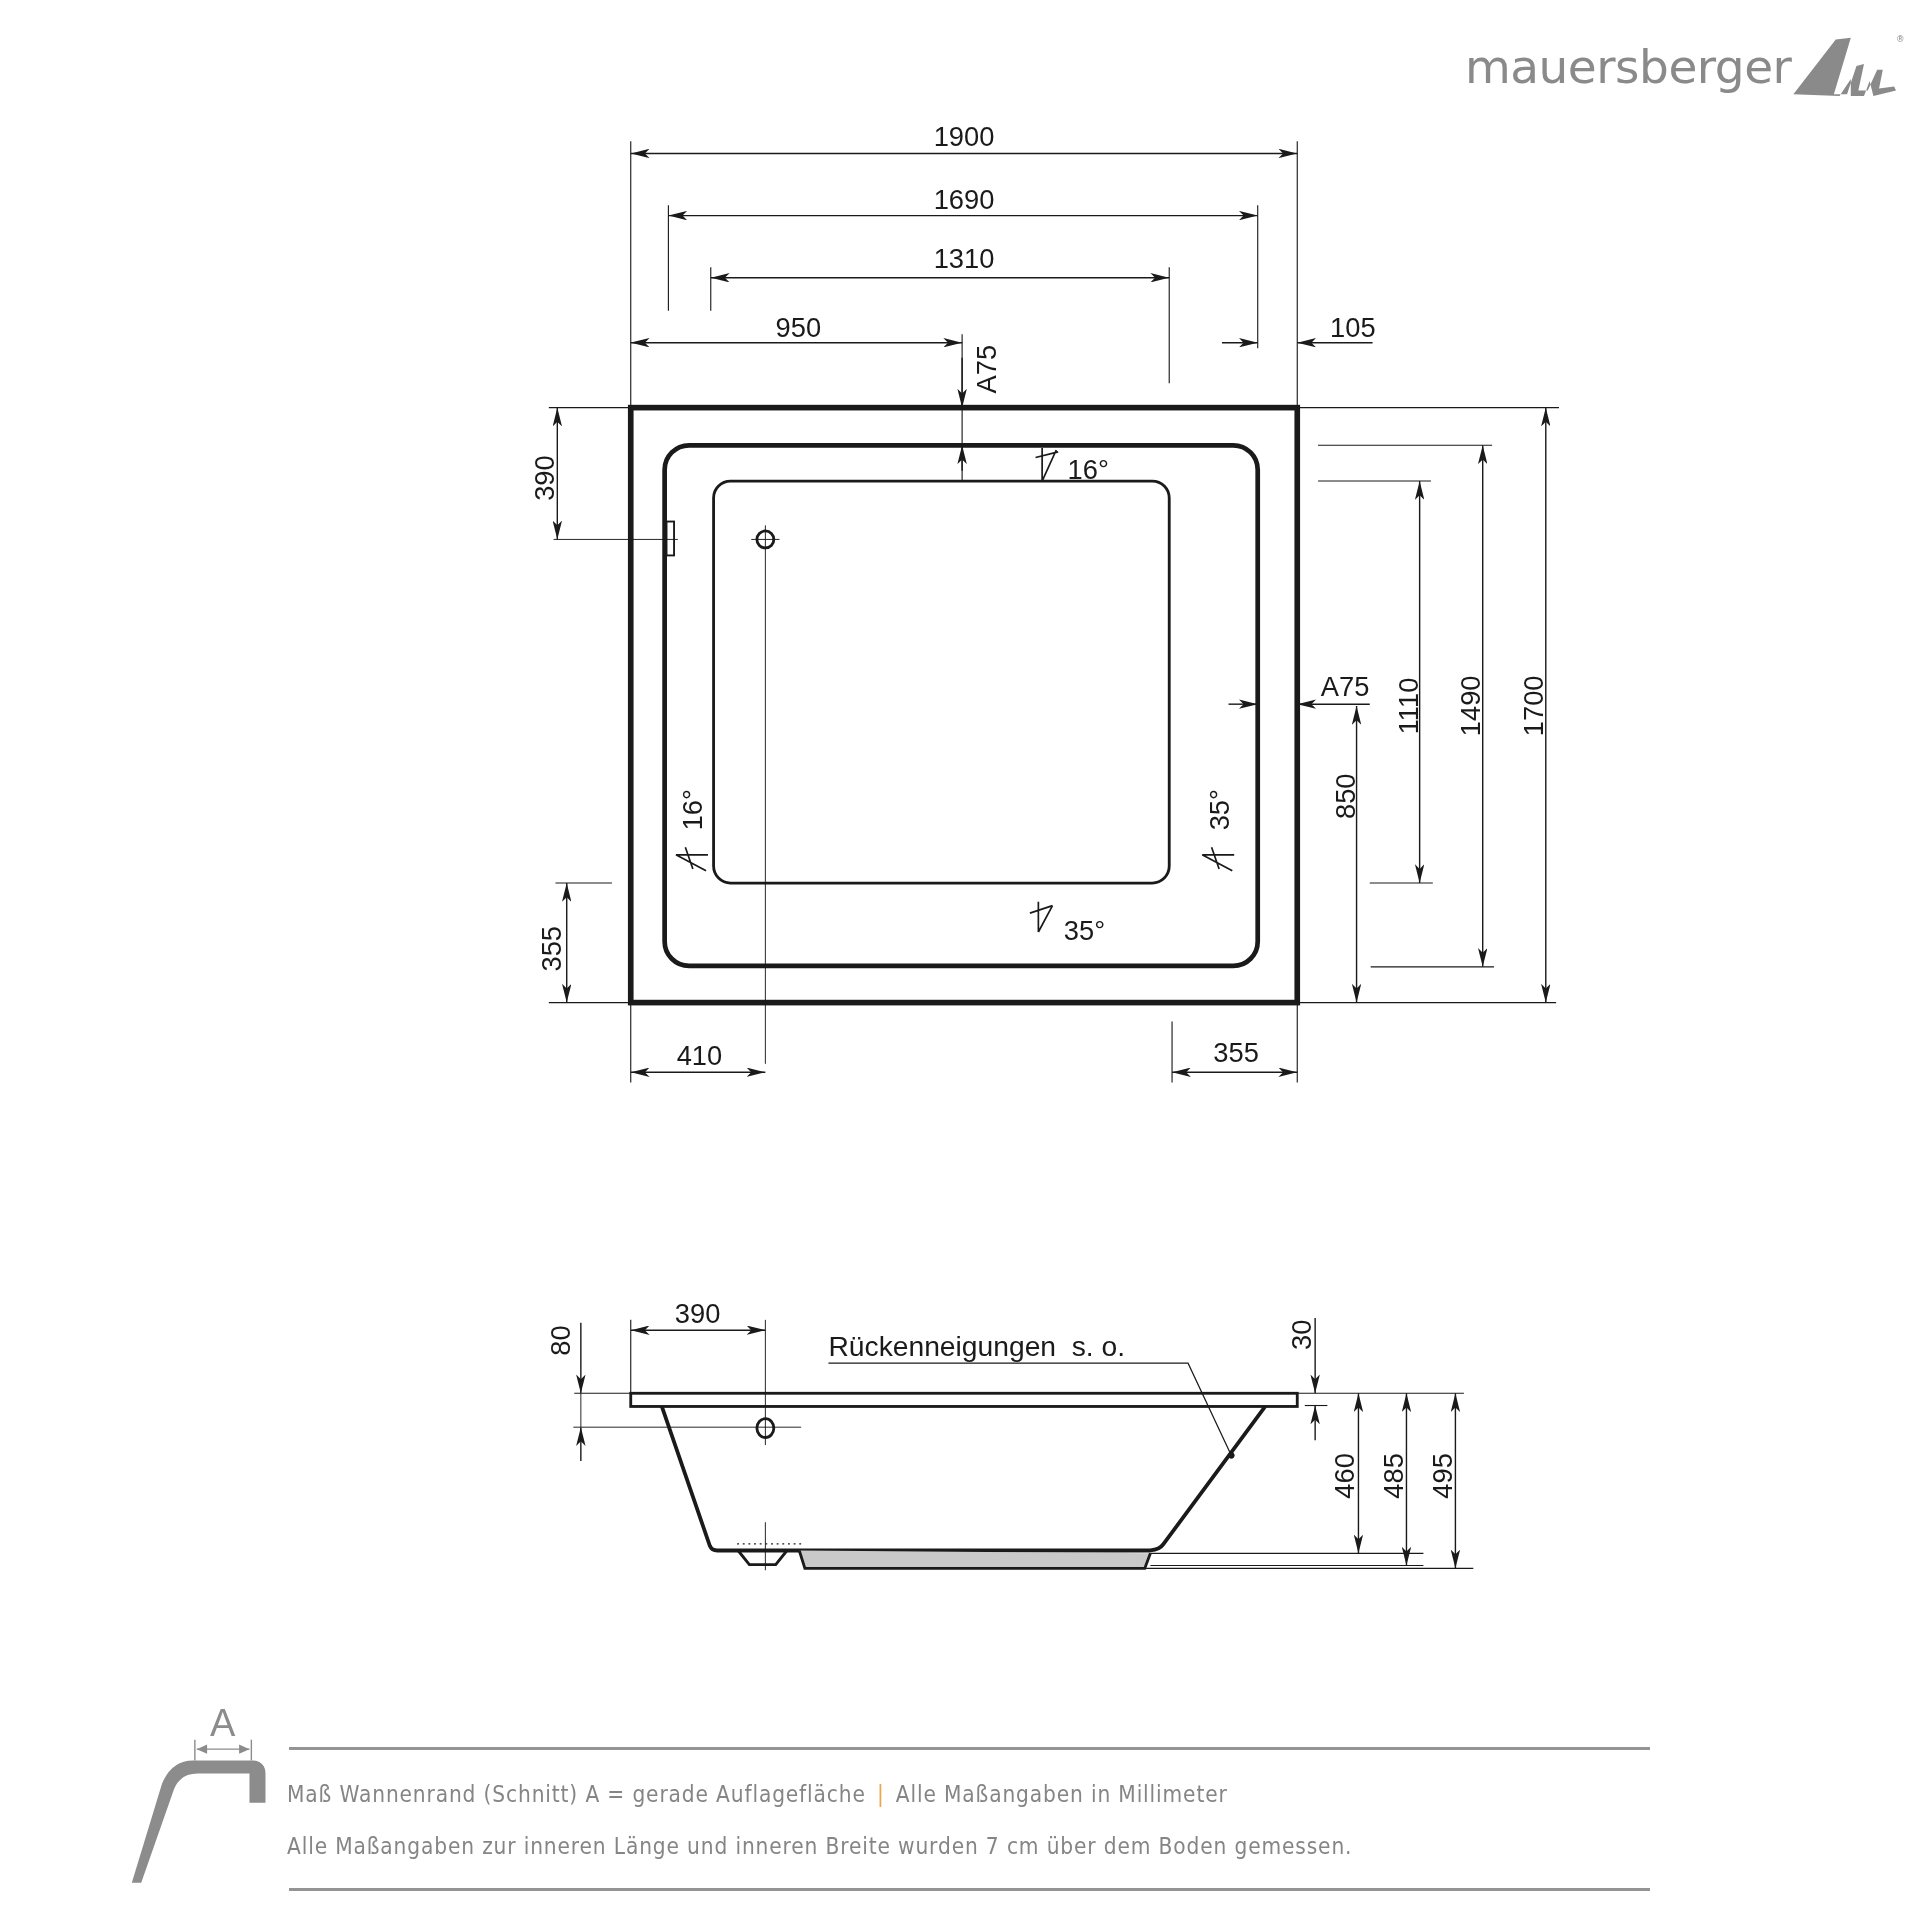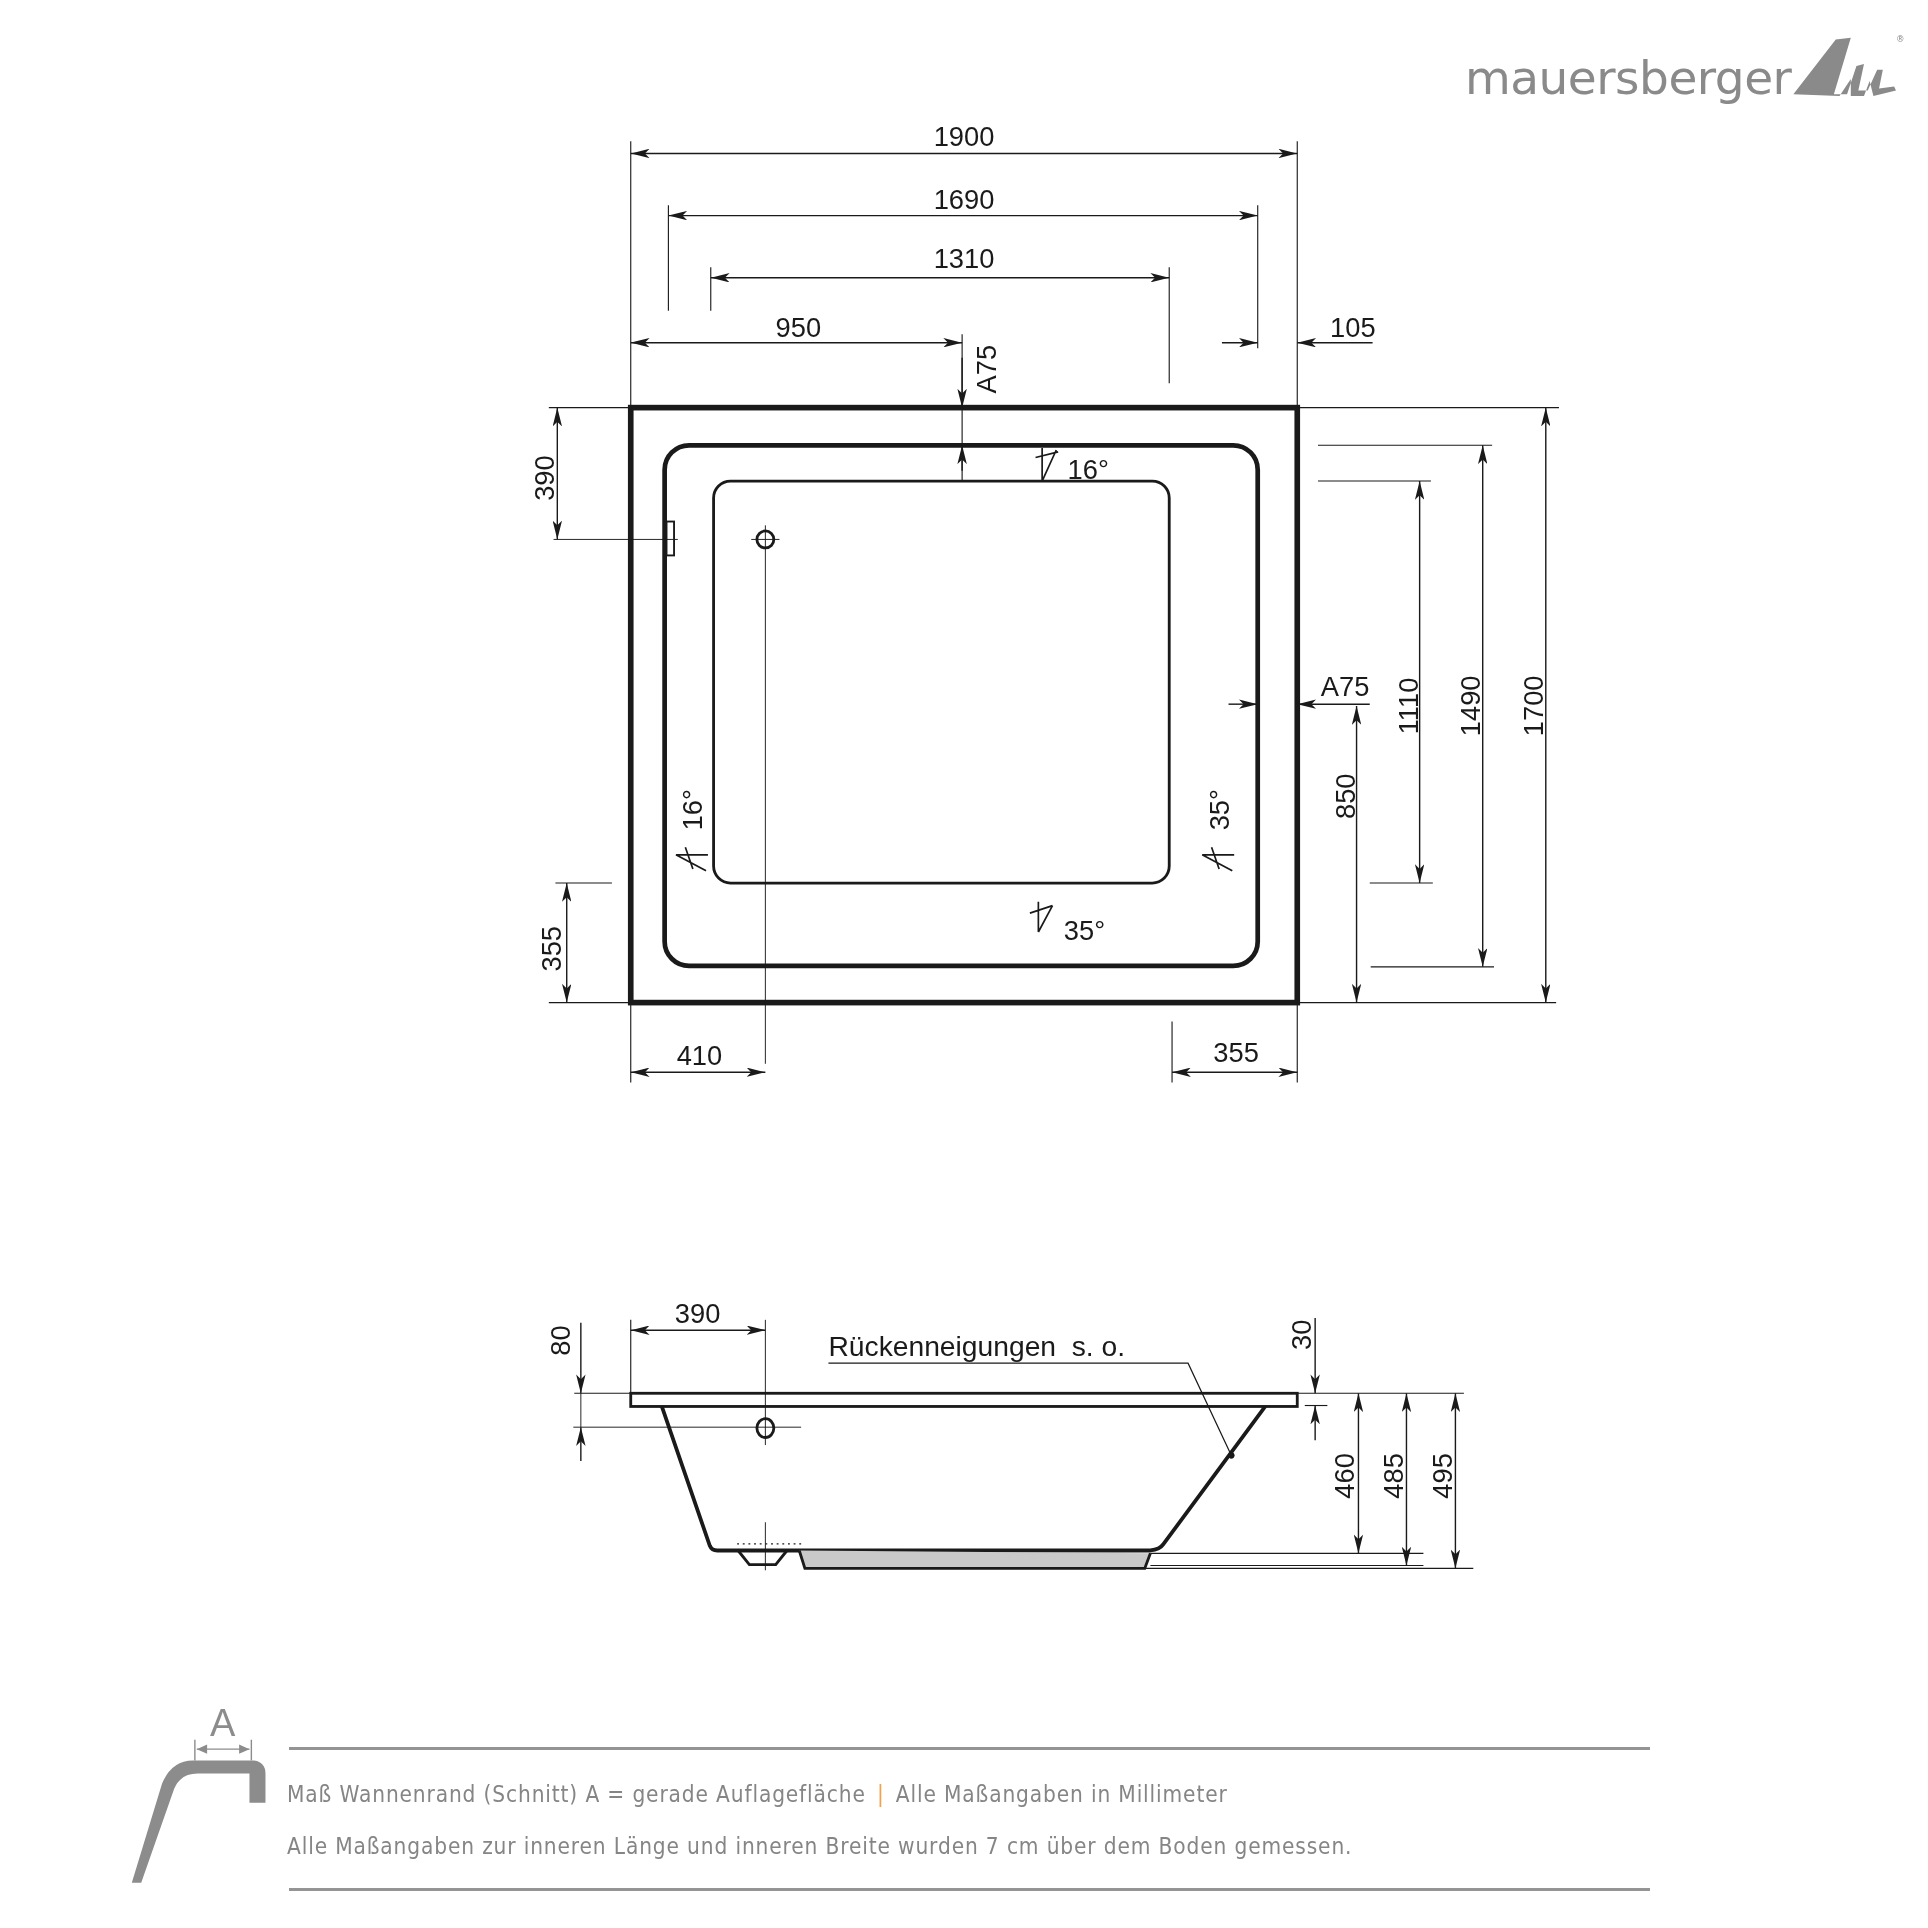--- a/index.html
+++ b/index.html
@@ -1,20 +1,20 @@
 <!DOCTYPE html>
 <html style="font-size:15px"><head>
 <meta charset="utf-8">
 <style>
   html,body{margin:0;padding:0;background:#ffffff;}
   body{width:1928px;height:1928px;position:relative;overflow:hidden;font-family:"Liberation Sans",sans-serif;}
   svg{position:absolute;left:0;top:0;}
   .dimtxt{font-family:"Liberation Sans",sans-serif;font-size:29px;fill:#1a1a1a;}
   .lbl{font-family:"Liberation Sans",sans-serif;font-size:30px;fill:#1a1a1a;}
-  .logo-text{position:absolute;left:1465px;top:50px;font-family:"DejaVu Sans",sans-serif;font-size:47px;color:#8a8a8a;letter-spacing:-0.5px;}
+  .logo-text{position:absolute;left:1465px;top:39px;font-family:"DejaVu Sans",sans-serif;font-size:47px;color:#8a8a8a;letter-spacing:-0.5px;}
   .reg{position:absolute;left:1896px;top:34px;font-size:8.5px;color:#8a8a8a;font-family:"DejaVu Sans",sans-serif;}
   .legend-line{position:absolute;left:289px;width:1361px;height:2.8px;background:#949494;}
   .legend-text{position:absolute;left:287px;font-family:"DejaVu Sans",sans-serif;font-size:23.5px;color:#858585;letter-spacing:1px;white-space:nowrap;transform:scaleX(0.86);transform-origin:left top;}
   .sep{color:#f0a44a;margin:0 13px;}
   .legendA{position:absolute;left:210px;top:1702px;font-family:"Liberation Sans",sans-serif;font-size:38px;color:#8c8c8c;}
 </style>
 </head>
 <body>
 
 <div>

